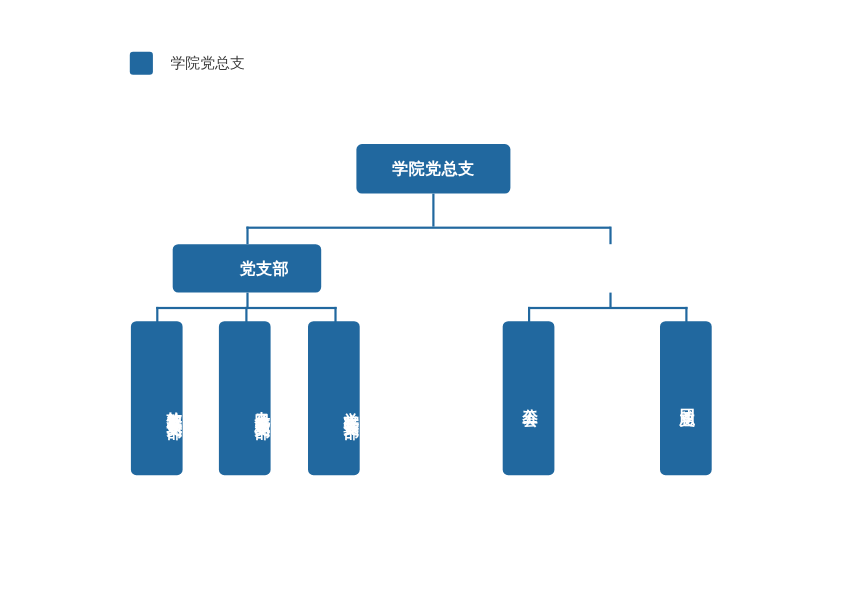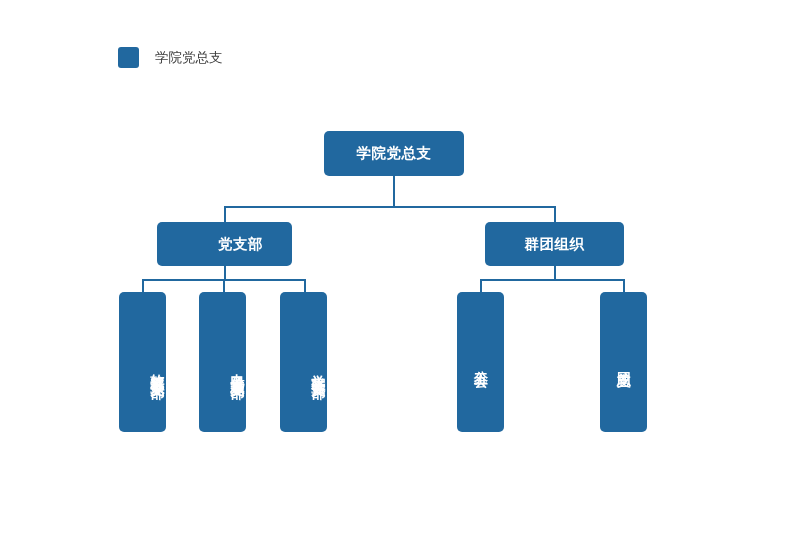--- a/index.html
+++ b/index.html
@@ -102,23 +102,20 @@
   <div class="line v" style="left:623px; top:279px; height:14px;"></div>
 
   <div class="node horizontal" style="left:324px; top:131px; width:140px; height:45px;">
     <span>学院党总支</span>
   </div>
 
   <div class="node horizontal" style="left:157px; top:222px; width:135px; height:44px;padding-left:32px;">
     <span>党支部</span>
   </div>
 
-  <div class="node horizontal" style="left:485px; top:222px; width:139px; height:44px;">
-    <span>群团组织</span>
-  </div>
 
   <div class="node vertical" style="left:119px; top:292px; width:47px; height:140px;">
     <span>软件工程系党支部</span>
   </div>
 
   <div class="node vertical" style="left:199px; top:292px; width:47px; height:140px;">
     <span>电子信息系党支部</span>
   </div>
 
   <div class="node vertical" style="left:280px; top:292px; width:47px; height:140px;">

